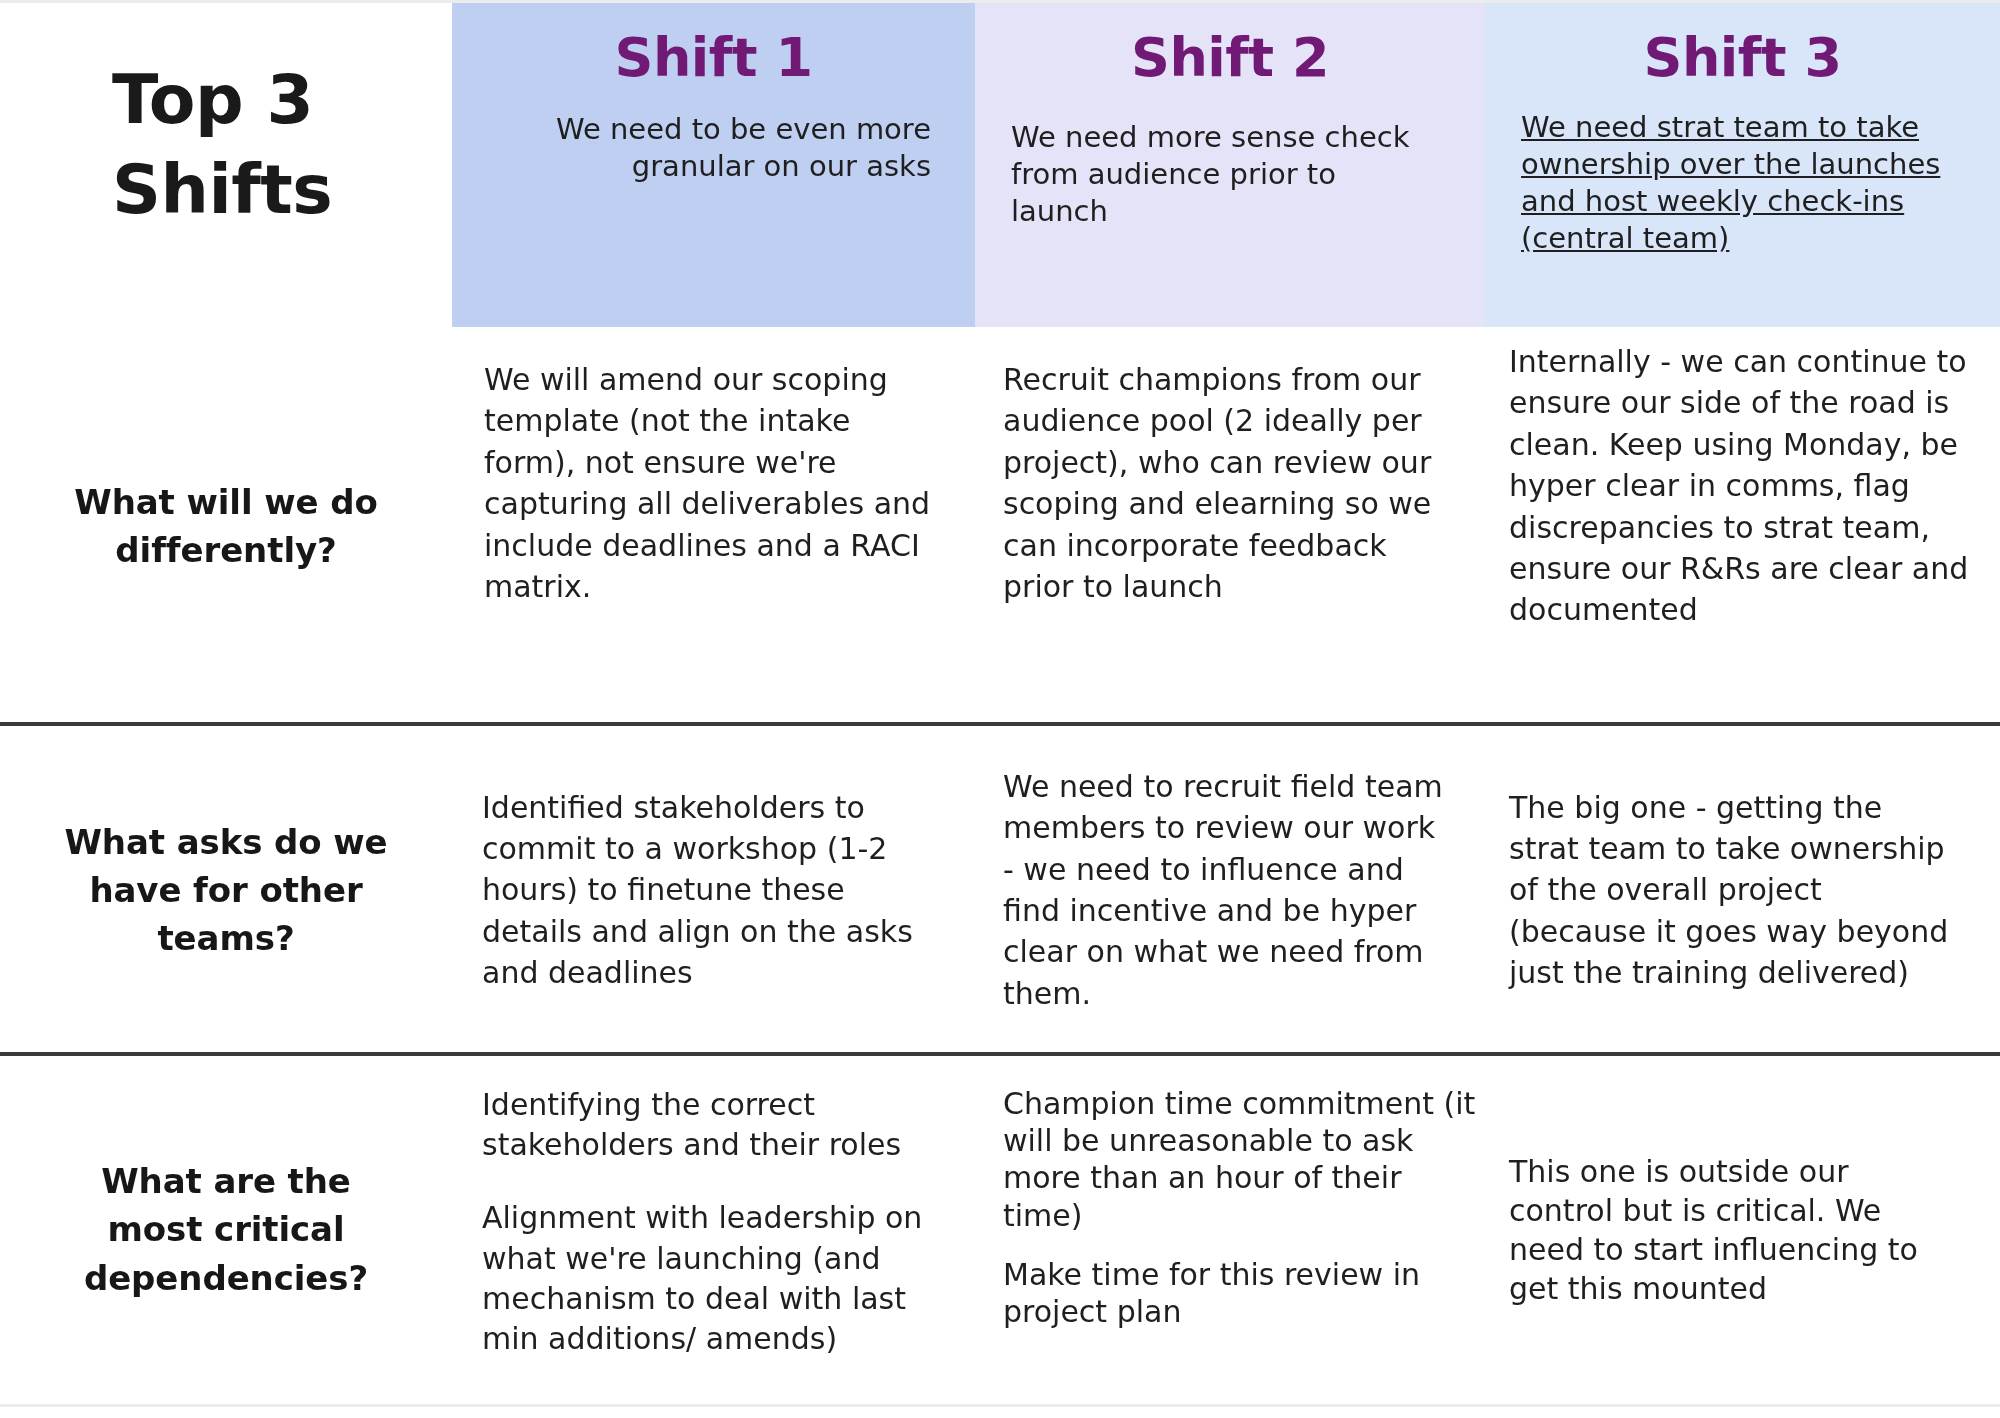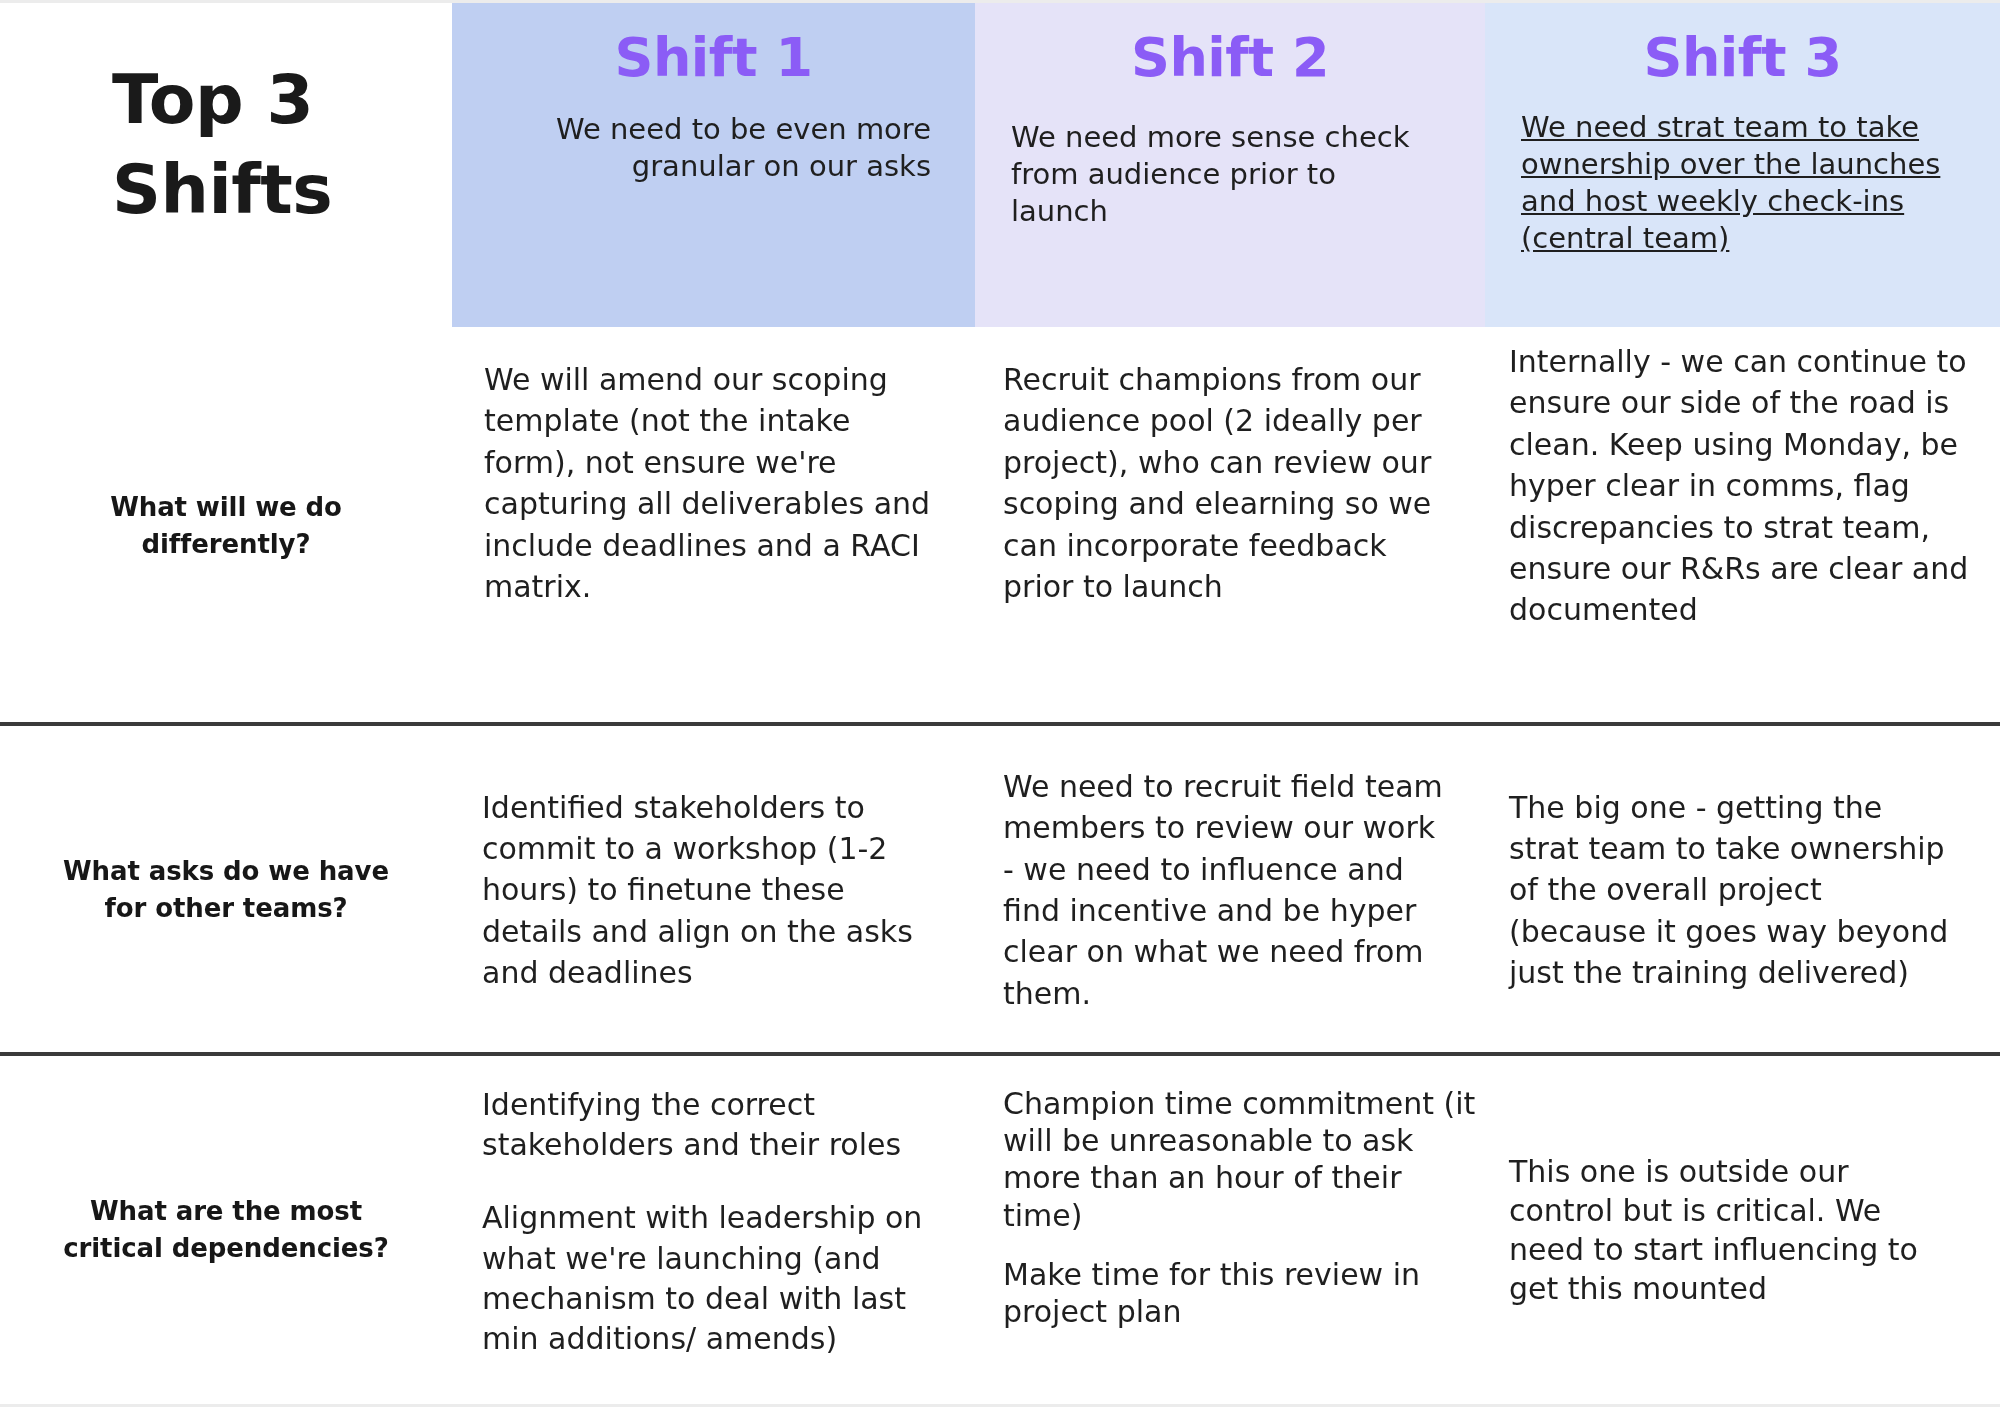--- a/index.html
+++ b/index.html
@@ -90,42 +90,42 @@
   .hdr-cell {
     padding: 24px 36px 20px 36px;
     display: flex;
     flex-direction: column;
   }
   .hdr-title {
     font-size: 54px;
     font-weight: bold;
     letter-spacing: -0.5px;
     text-align: center;
-    color: #8b5cf6;
+    color: #701a75;
     line-height: 1.15;
   }
   .hdr-sub {
     font-size: 29px;
     line-height: 1.28;
     color: #1f1f1f;
     margin-top: 22px;
   }
   .hdr-cell.c1 .hdr-sub { padding-left: 50px; padding-right: 8px; text-align: right; }
   .hdr-cell.c2 .hdr-sub { padding-left: 0px;  padding-right: 26px; margin-top: 30px; }
   .hdr-cell.c3 .hdr-sub { padding-left: 0px;  padding-right: 4px; margin-top: 20px; text-decoration: underline; }
 
   
   .rowlabel-cell {
     display: flex;
     align-items: center;
     justify-content: center;
     padding: 0 60px;
   }
   .rowlabel {
-    font-size: 26px;
+    font-size: 34px;
     font-weight: bold;
     line-height: 1.42;
     text-align: center;
     color: #171717;
     letter-spacing: -0.1px;
   }
 
   
   .body-cell {
     padding: 30px 34px 16px 34px;

